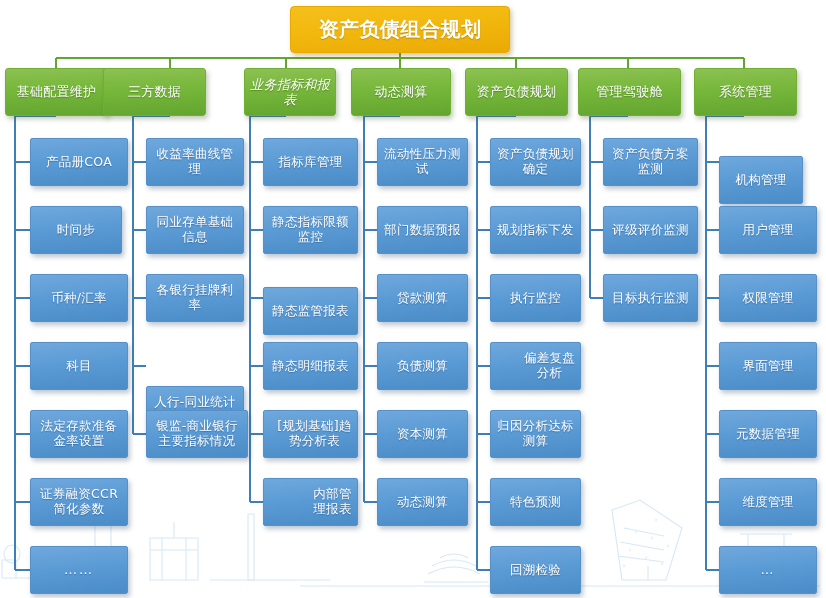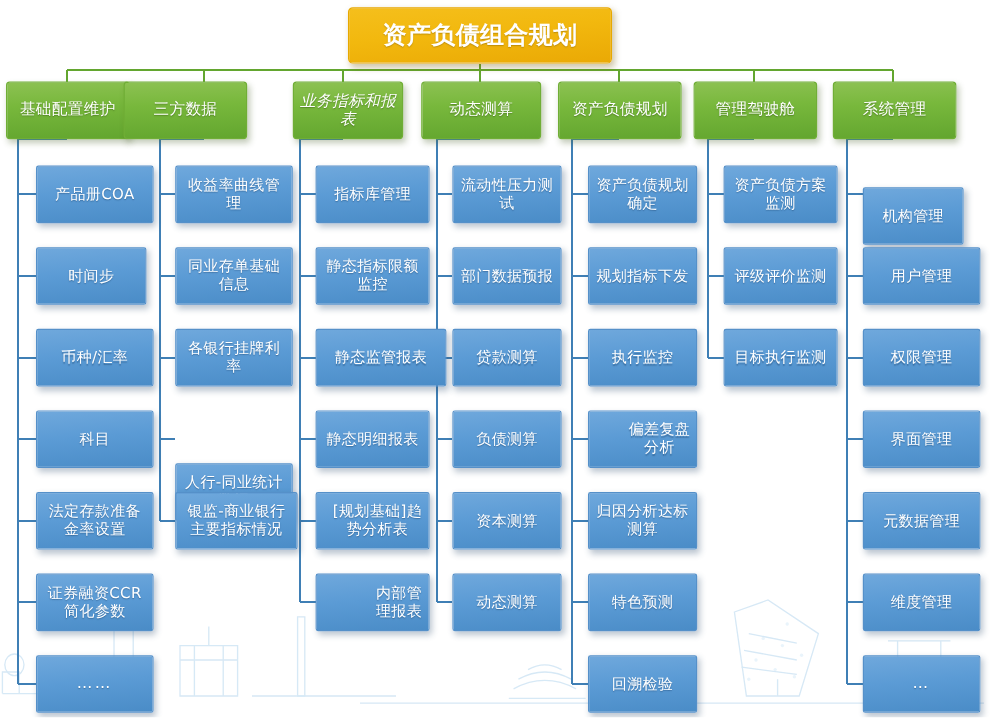--- a/index.html
+++ b/index.html
@@ -240,21 +240,21 @@
   <div class="node node-lvl2 ellipsis" style="left:30px;width:98px;top:546px;">……</div>
 
   <div class="node node-lvl2" style="left:146px;width:98px;top:138px;">收益率曲线管理</div>
   <div class="node node-lvl2" style="left:146px;width:98px;top:206px;">同业存单基础信息</div>
   <div class="node node-lvl2" style="left:146px;width:98px;top:274px;">各银行挂牌利率</div>
   <div class="node node-lvl2" style="left:146px;width:98px;top:342px;margin-top:44px;">人行-同业统计数据</div>
   <div class="node node-lvl2" style="left:146px;width:102px;top:410px;text-align:center;">银监-商业银行主要指标情况</div>
 
   <div class="node node-lvl2" style="left:263px;width:95px;top:138px;">指标库管理</div>
   <div class="node node-lvl2" style="left:263px;width:95px;top:206px;">静态指标限额监控</div>
-  <div class="node node-lvl2" style="left:263px;width:109px;top:274px;">静态监管报表</div>
+  <div class="node node-lvl2" style="left:263px;width:95px;top:287px;">静态监管报表</div>
   <div class="node node-lvl2" style="left:263px;width:95px;top:342px;">静态明细报表</div>
   <div class="node node-lvl2" style="left:263px;width:95px;top:410px;padding-left:12px;">[规划基础]趋势分析表</div>
   <div class="node node-lvl2" style="left:263px;width:95px;top:478px;padding-left:48px;">内部管理报表</div>
 
   <div class="node node-lvl2" style="left:377px;width:91px;top:138px;">流动性压力测试</div>
   <div class="node node-lvl2" style="left:377px;width:91px;top:206px;">部门数据预报</div>
   <div class="node node-lvl2" style="left:377px;width:91px;top:274px;">贷款测算</div>
   <div class="node node-lvl2" style="left:377px;width:91px;top:342px;">负债测算</div>
   <div class="node node-lvl2" style="left:377px;width:91px;top:410px;">资本测算</div>
   <div class="node node-lvl2" style="left:377px;width:91px;top:478px;">动态测算</div>

